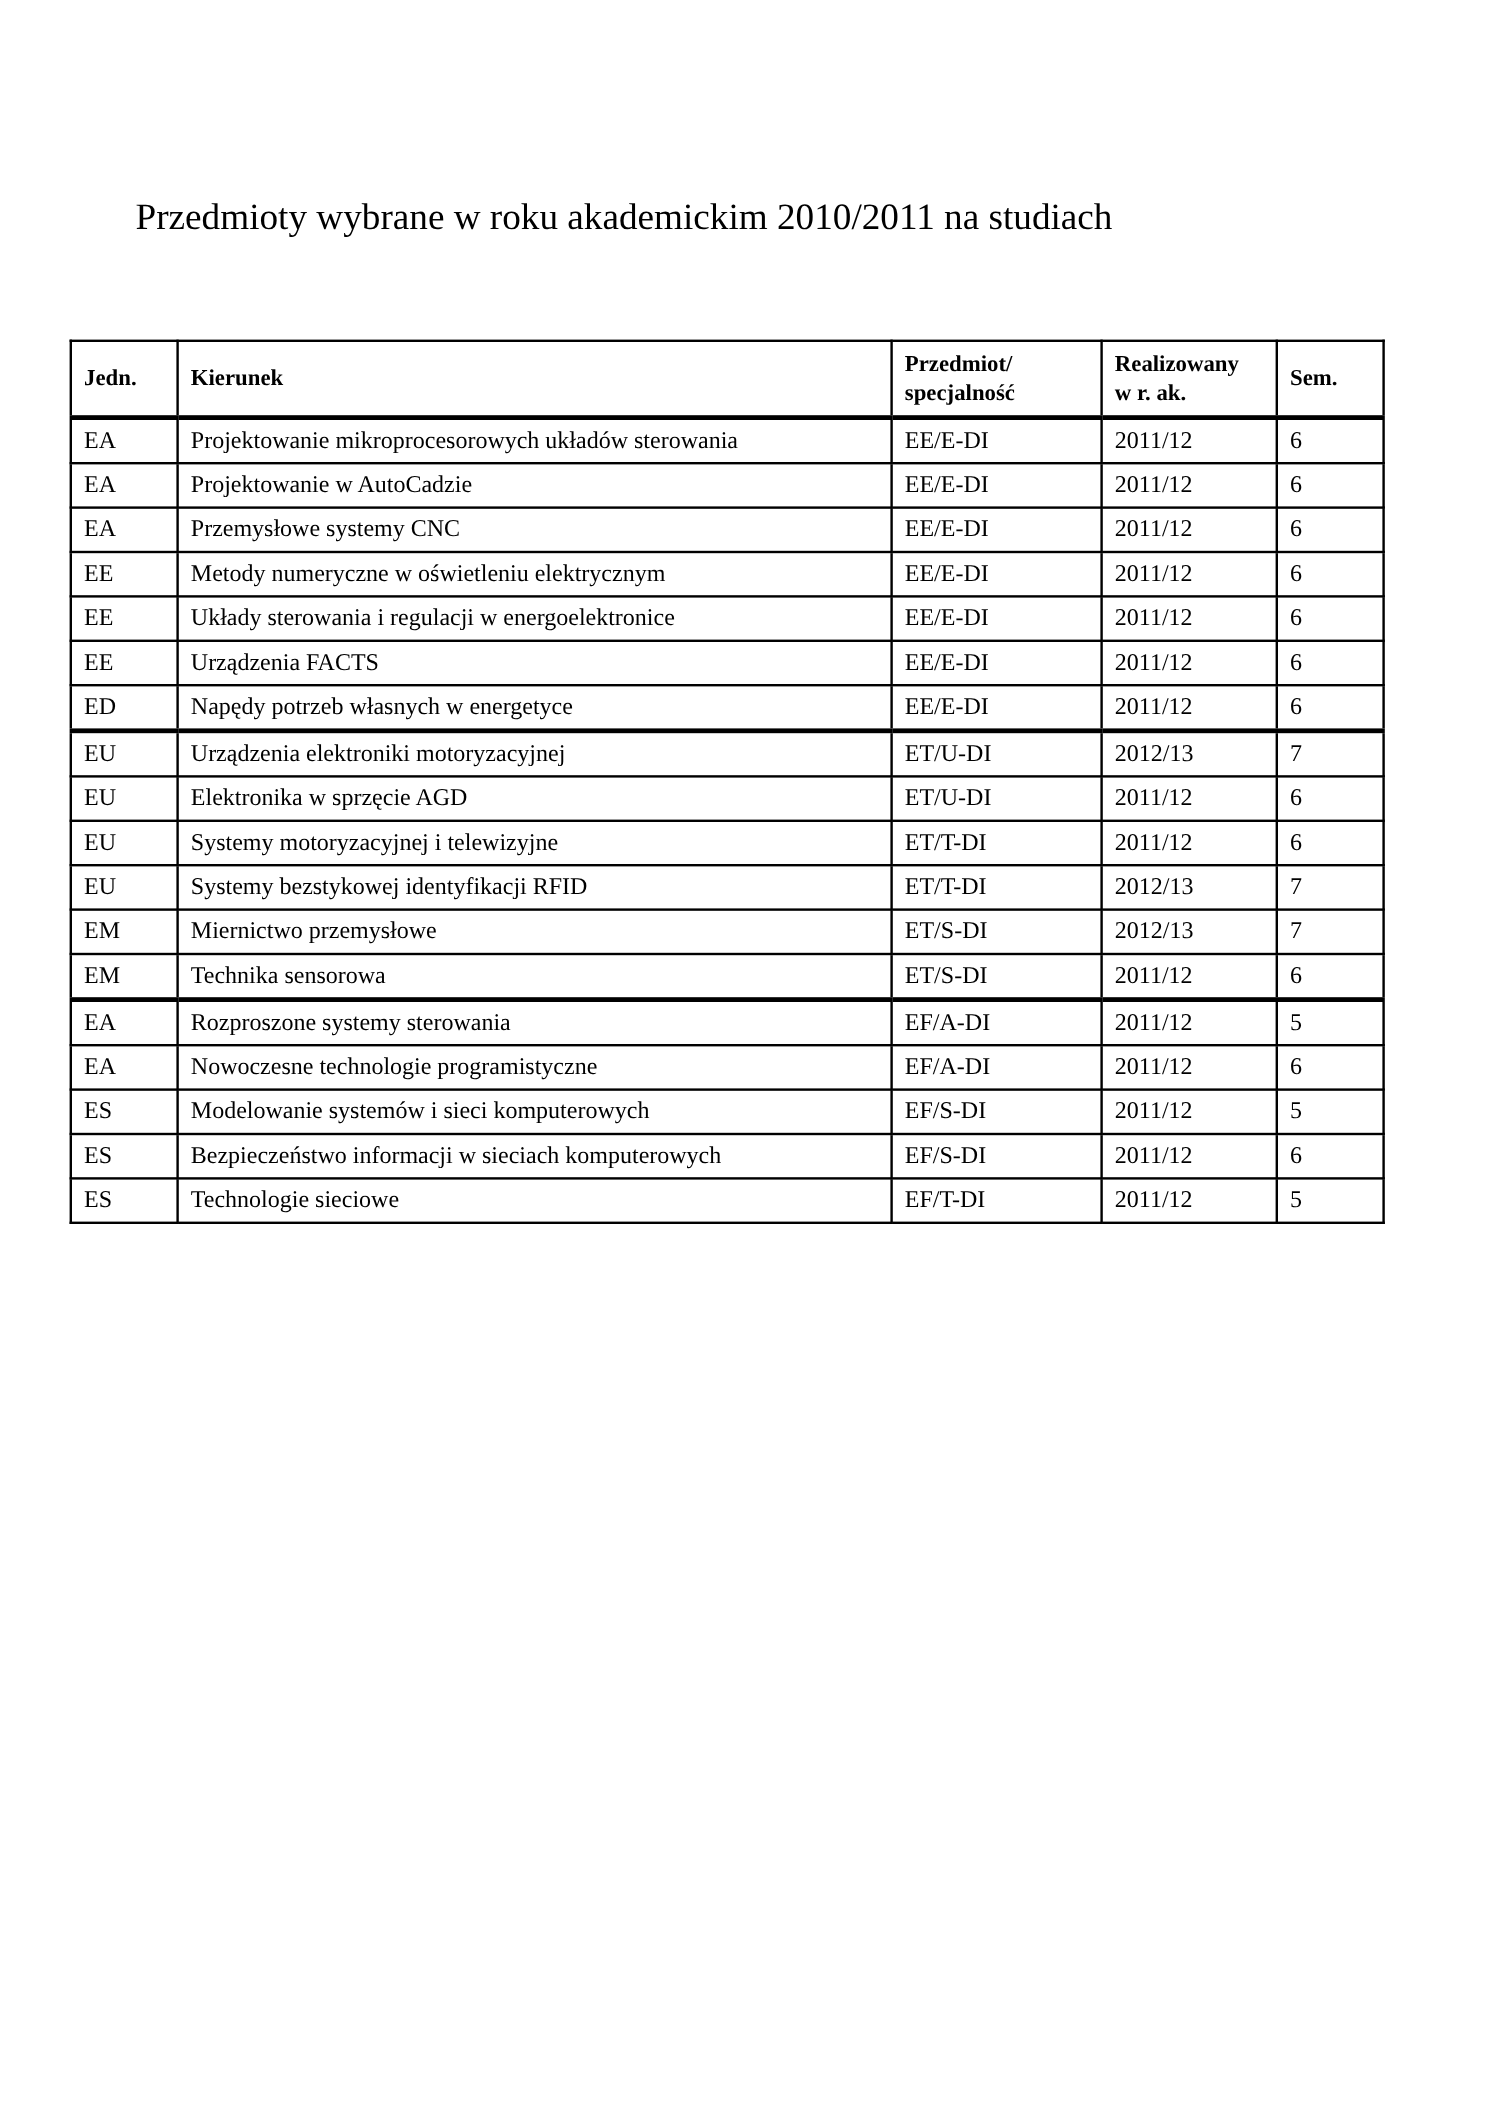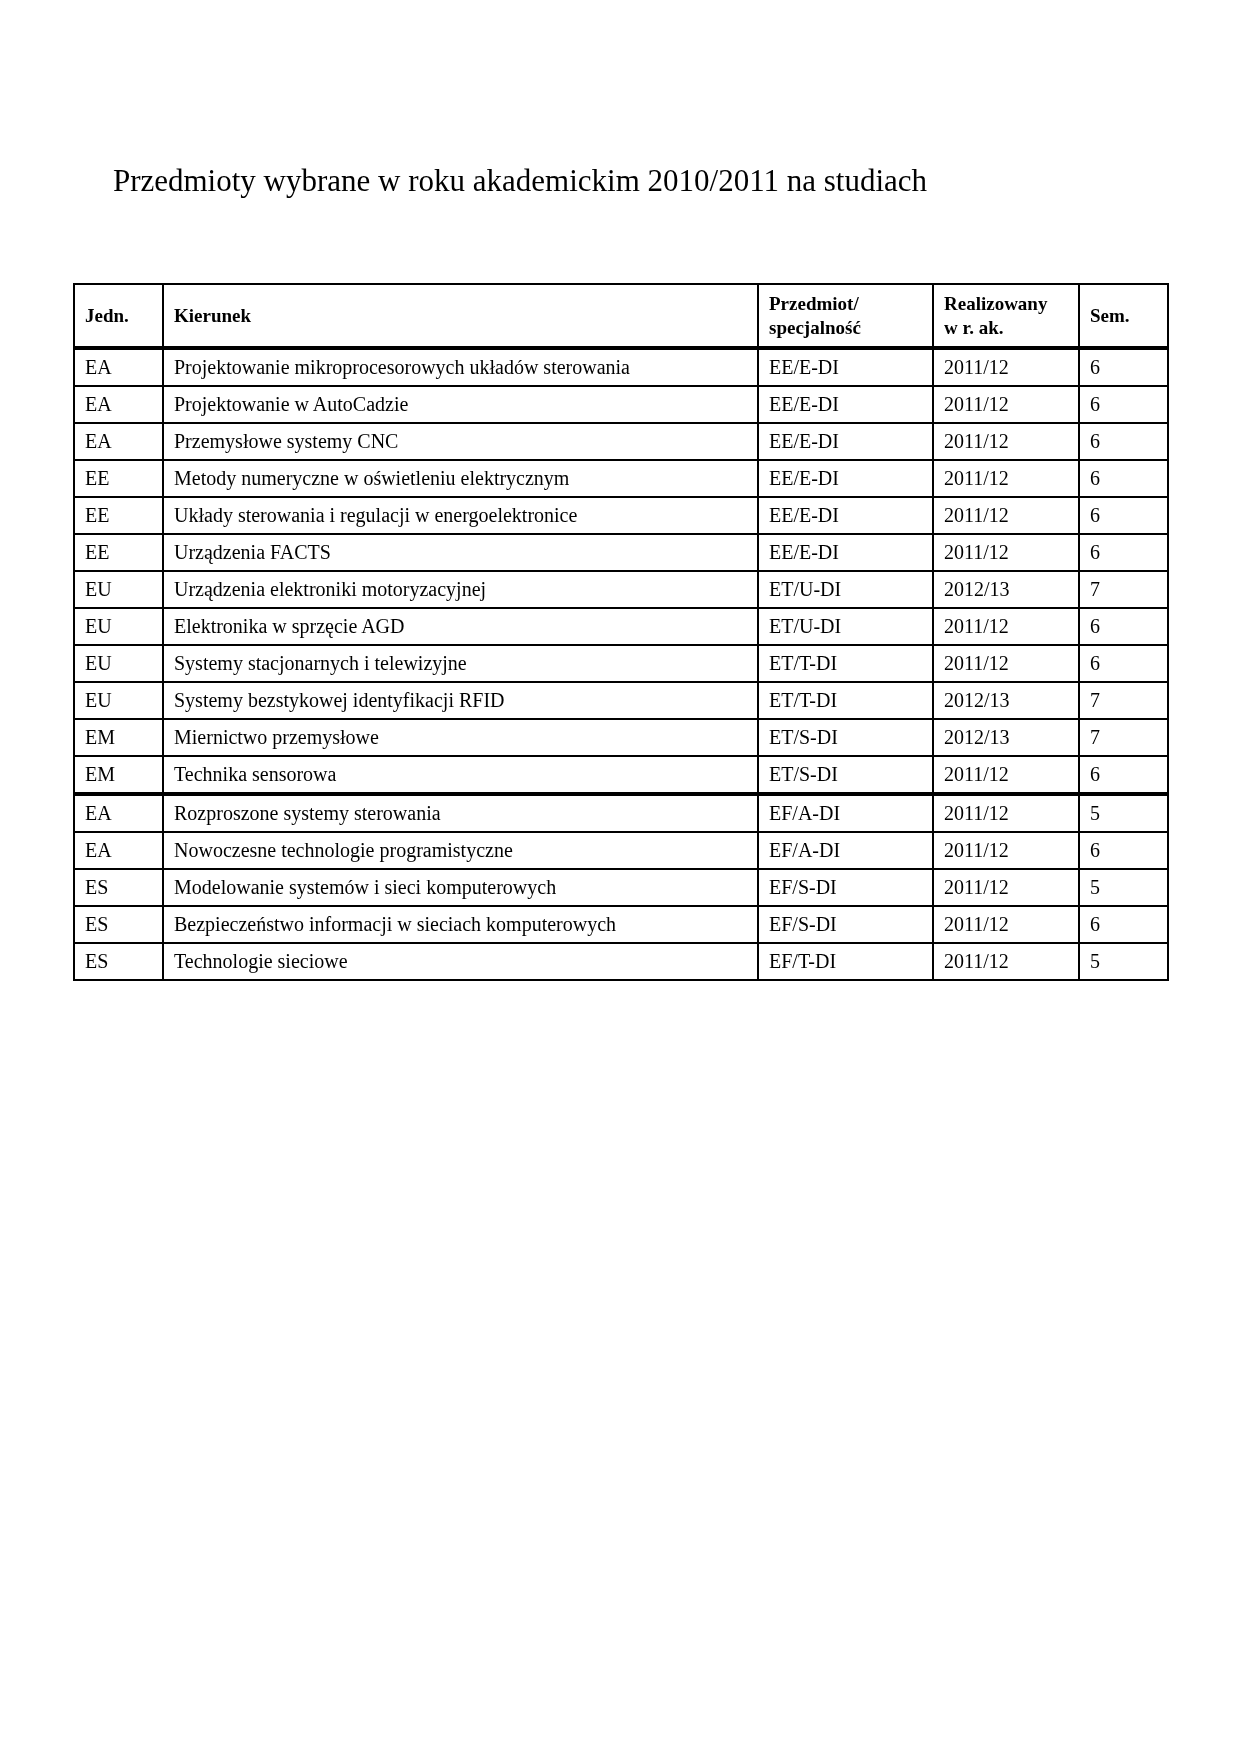--- a/index.html
+++ b/index.html
@@ -6,21 +6,21 @@
     body {
       width: 1240px; height: 1754px; position: relative; overflow: hidden;
       font-family: "Liberation Serif", "DejaVu Serif", serif; color: #000;
     }
     .title {
       position: absolute; left: 0; width: 1040px; text-align: center;
       font-size: 31px; line-height: 58px; top: 152px;
     }
     .title .line { display: block; white-space: nowrap; }
     table.subjects {
-      position: absolute; left: 73px; top: 283px;
+      position: absolute; left: 58px; top: 283px;
       border-collapse: collapse; table-layout: fixed;
       width: 1094px;
     }
     table.subjects td, table.subjects th {
       border: 2px solid #000; padding: 0 0 0 10px;
       font-size: 20px; text-align: left; vertical-align: middle;
       white-space: nowrap; overflow: hidden;
     }
     table.subjects th {
       font-weight: bold; height: 61px; line-height: 24px; font-size: 19px;
@@ -91,37 +91,44 @@
         <td>2011/12</td>
         <td>6</td>
       </tr>
       <tr>
         <td>EE</td>
         <td>Urządzenia FACTS</td>
         <td>EE/E-DI</td>
         <td>2011/12</td>
         <td>6</td>
       </tr>
+      <tr class="group-end">
+        <td>ED</td>
+        <td>Napędy potrzeb własnych w energetyce</td>
+        <td>EE/E-DI</td>
+        <td>2011/12</td>
+        <td>6</td>
+      </tr>
       <tr>
         <td>EU</td>
         <td>Urządzenia elektroniki motoryzacyjnej</td>
         <td>ET/U-DI</td>
         <td>2012/13</td>
         <td>7</td>
       </tr>
       <tr>
         <td>EU</td>
         <td>Elektronika w sprzęcie AGD</td>
         <td>ET/U-DI</td>
         <td>2011/12</td>
         <td>6</td>
       </tr>
       <tr>
         <td>EU</td>
-        <td>Systemy stacjonarnych i telewizyjne</td>
+        <td>Systemy motoryzacyjnej i telewizyjne</td>
         <td>ET/T-DI</td>
         <td>2011/12</td>
         <td>6</td>
       </tr>
       <tr>
         <td>EU</td>
         <td>Systemy bezstykowej identyfikacji RFID</td>
         <td>ET/T-DI</td>
         <td>2012/13</td>
         <td>7</td>

